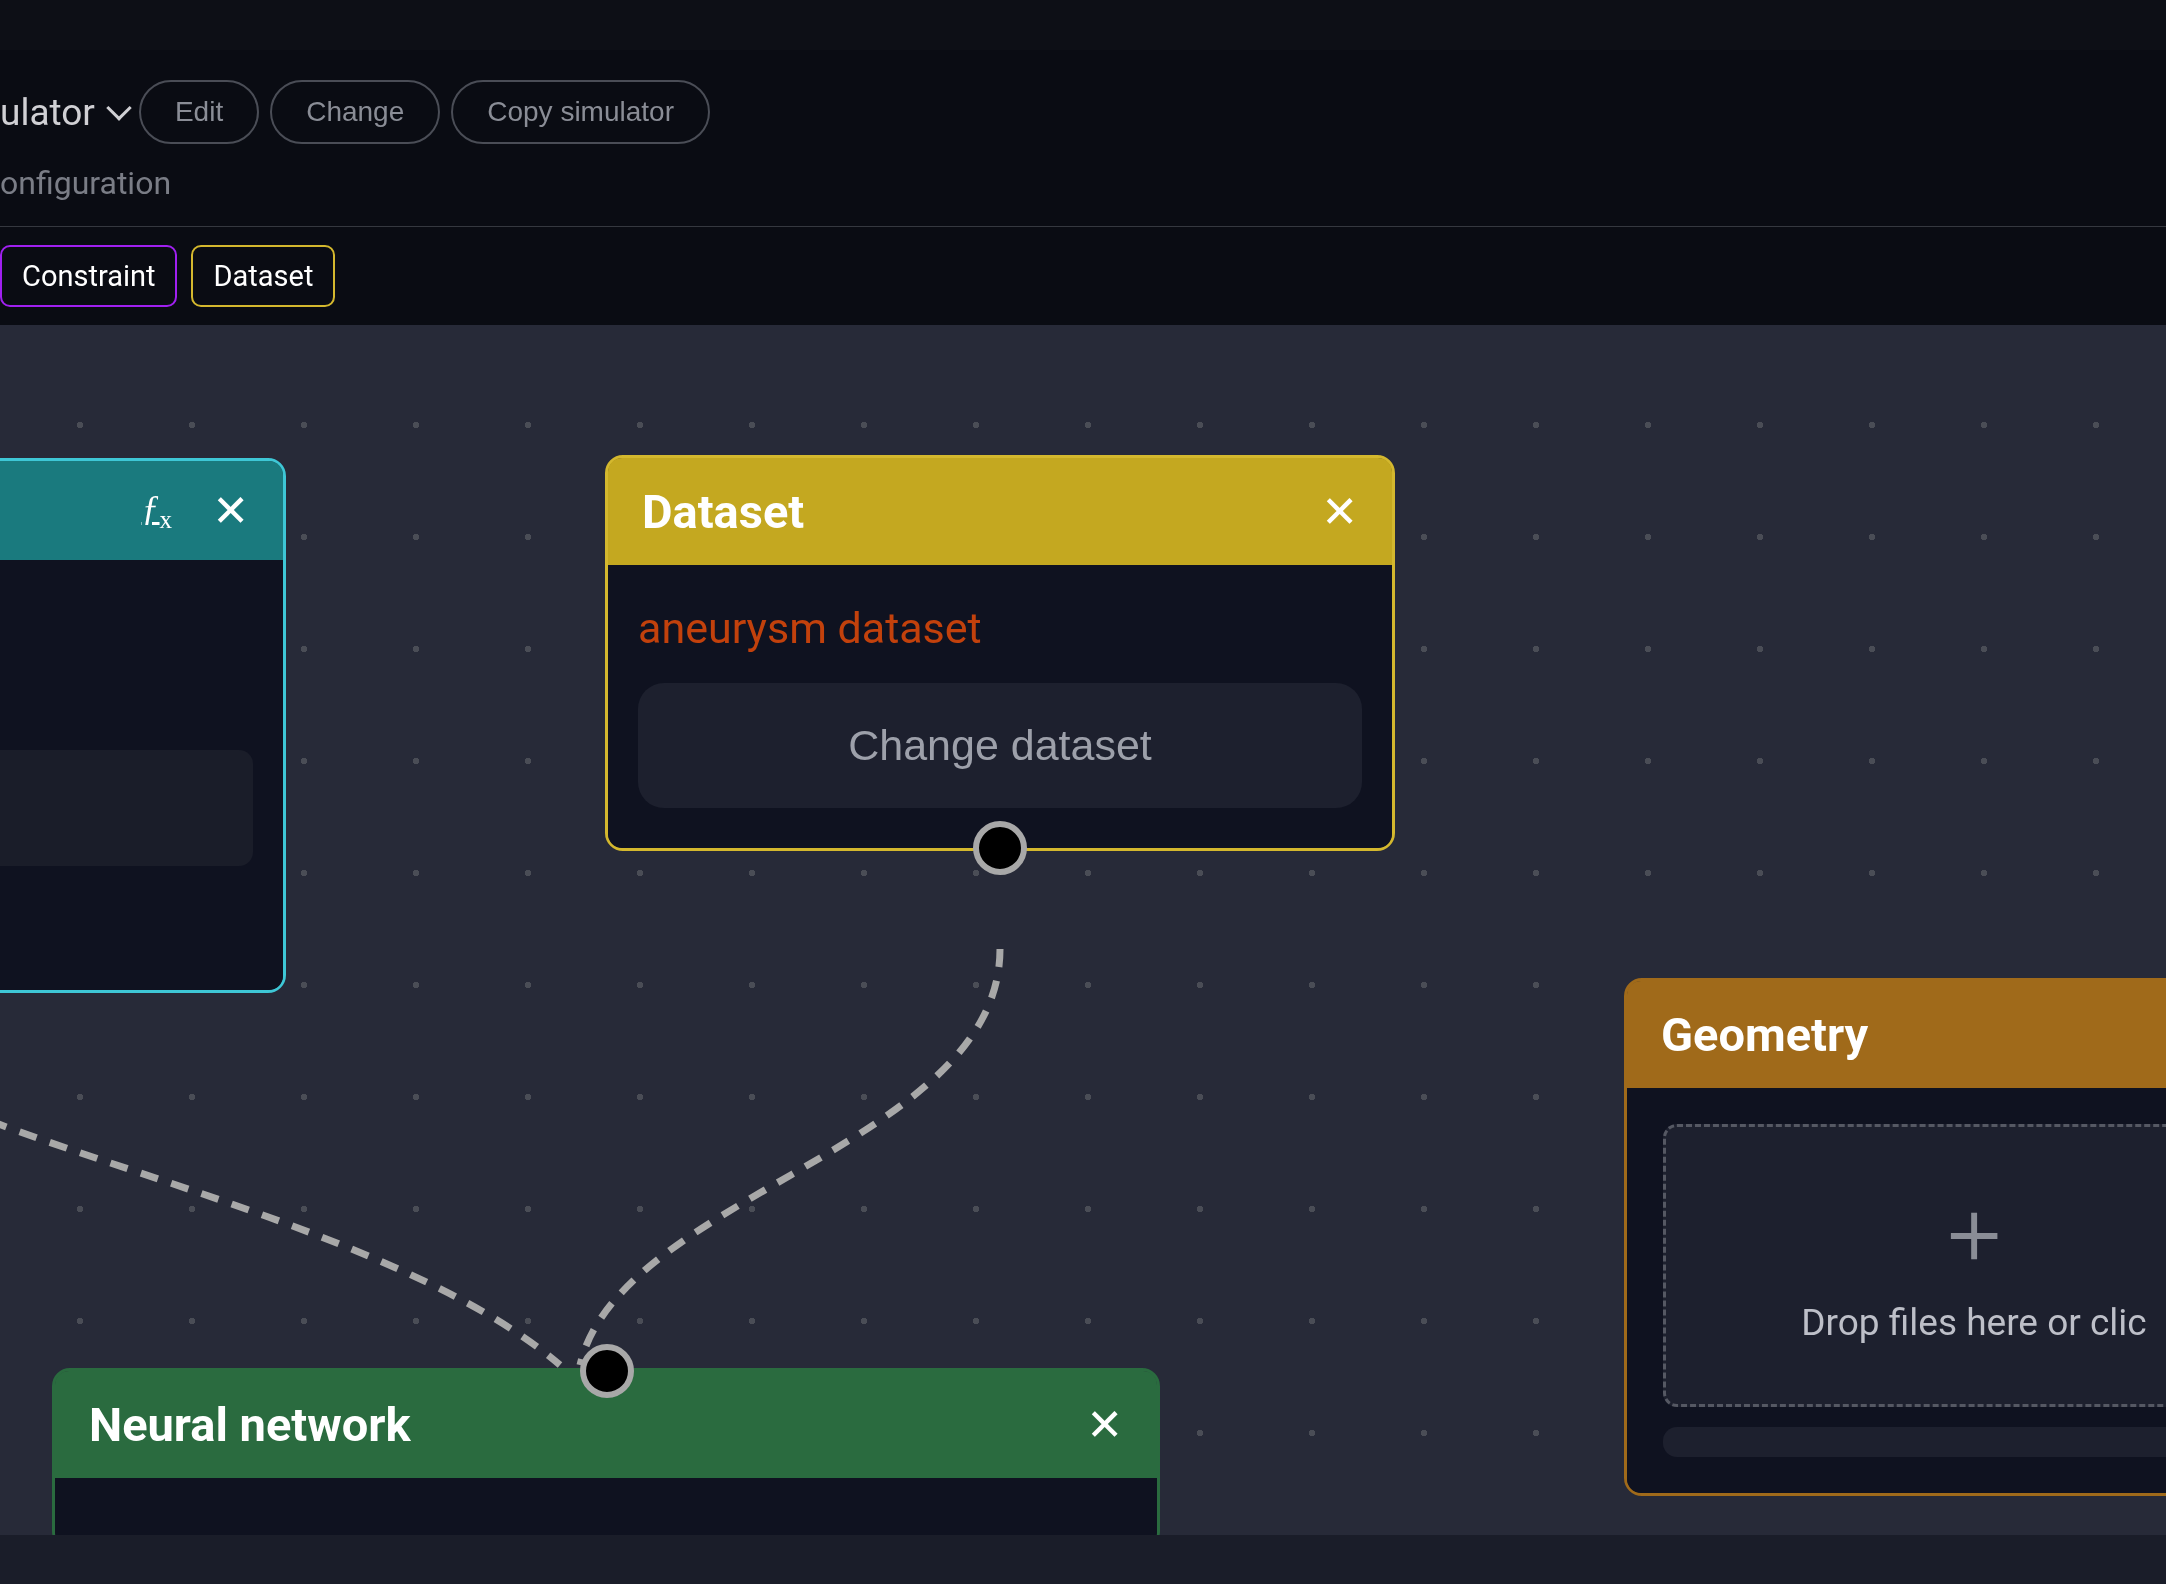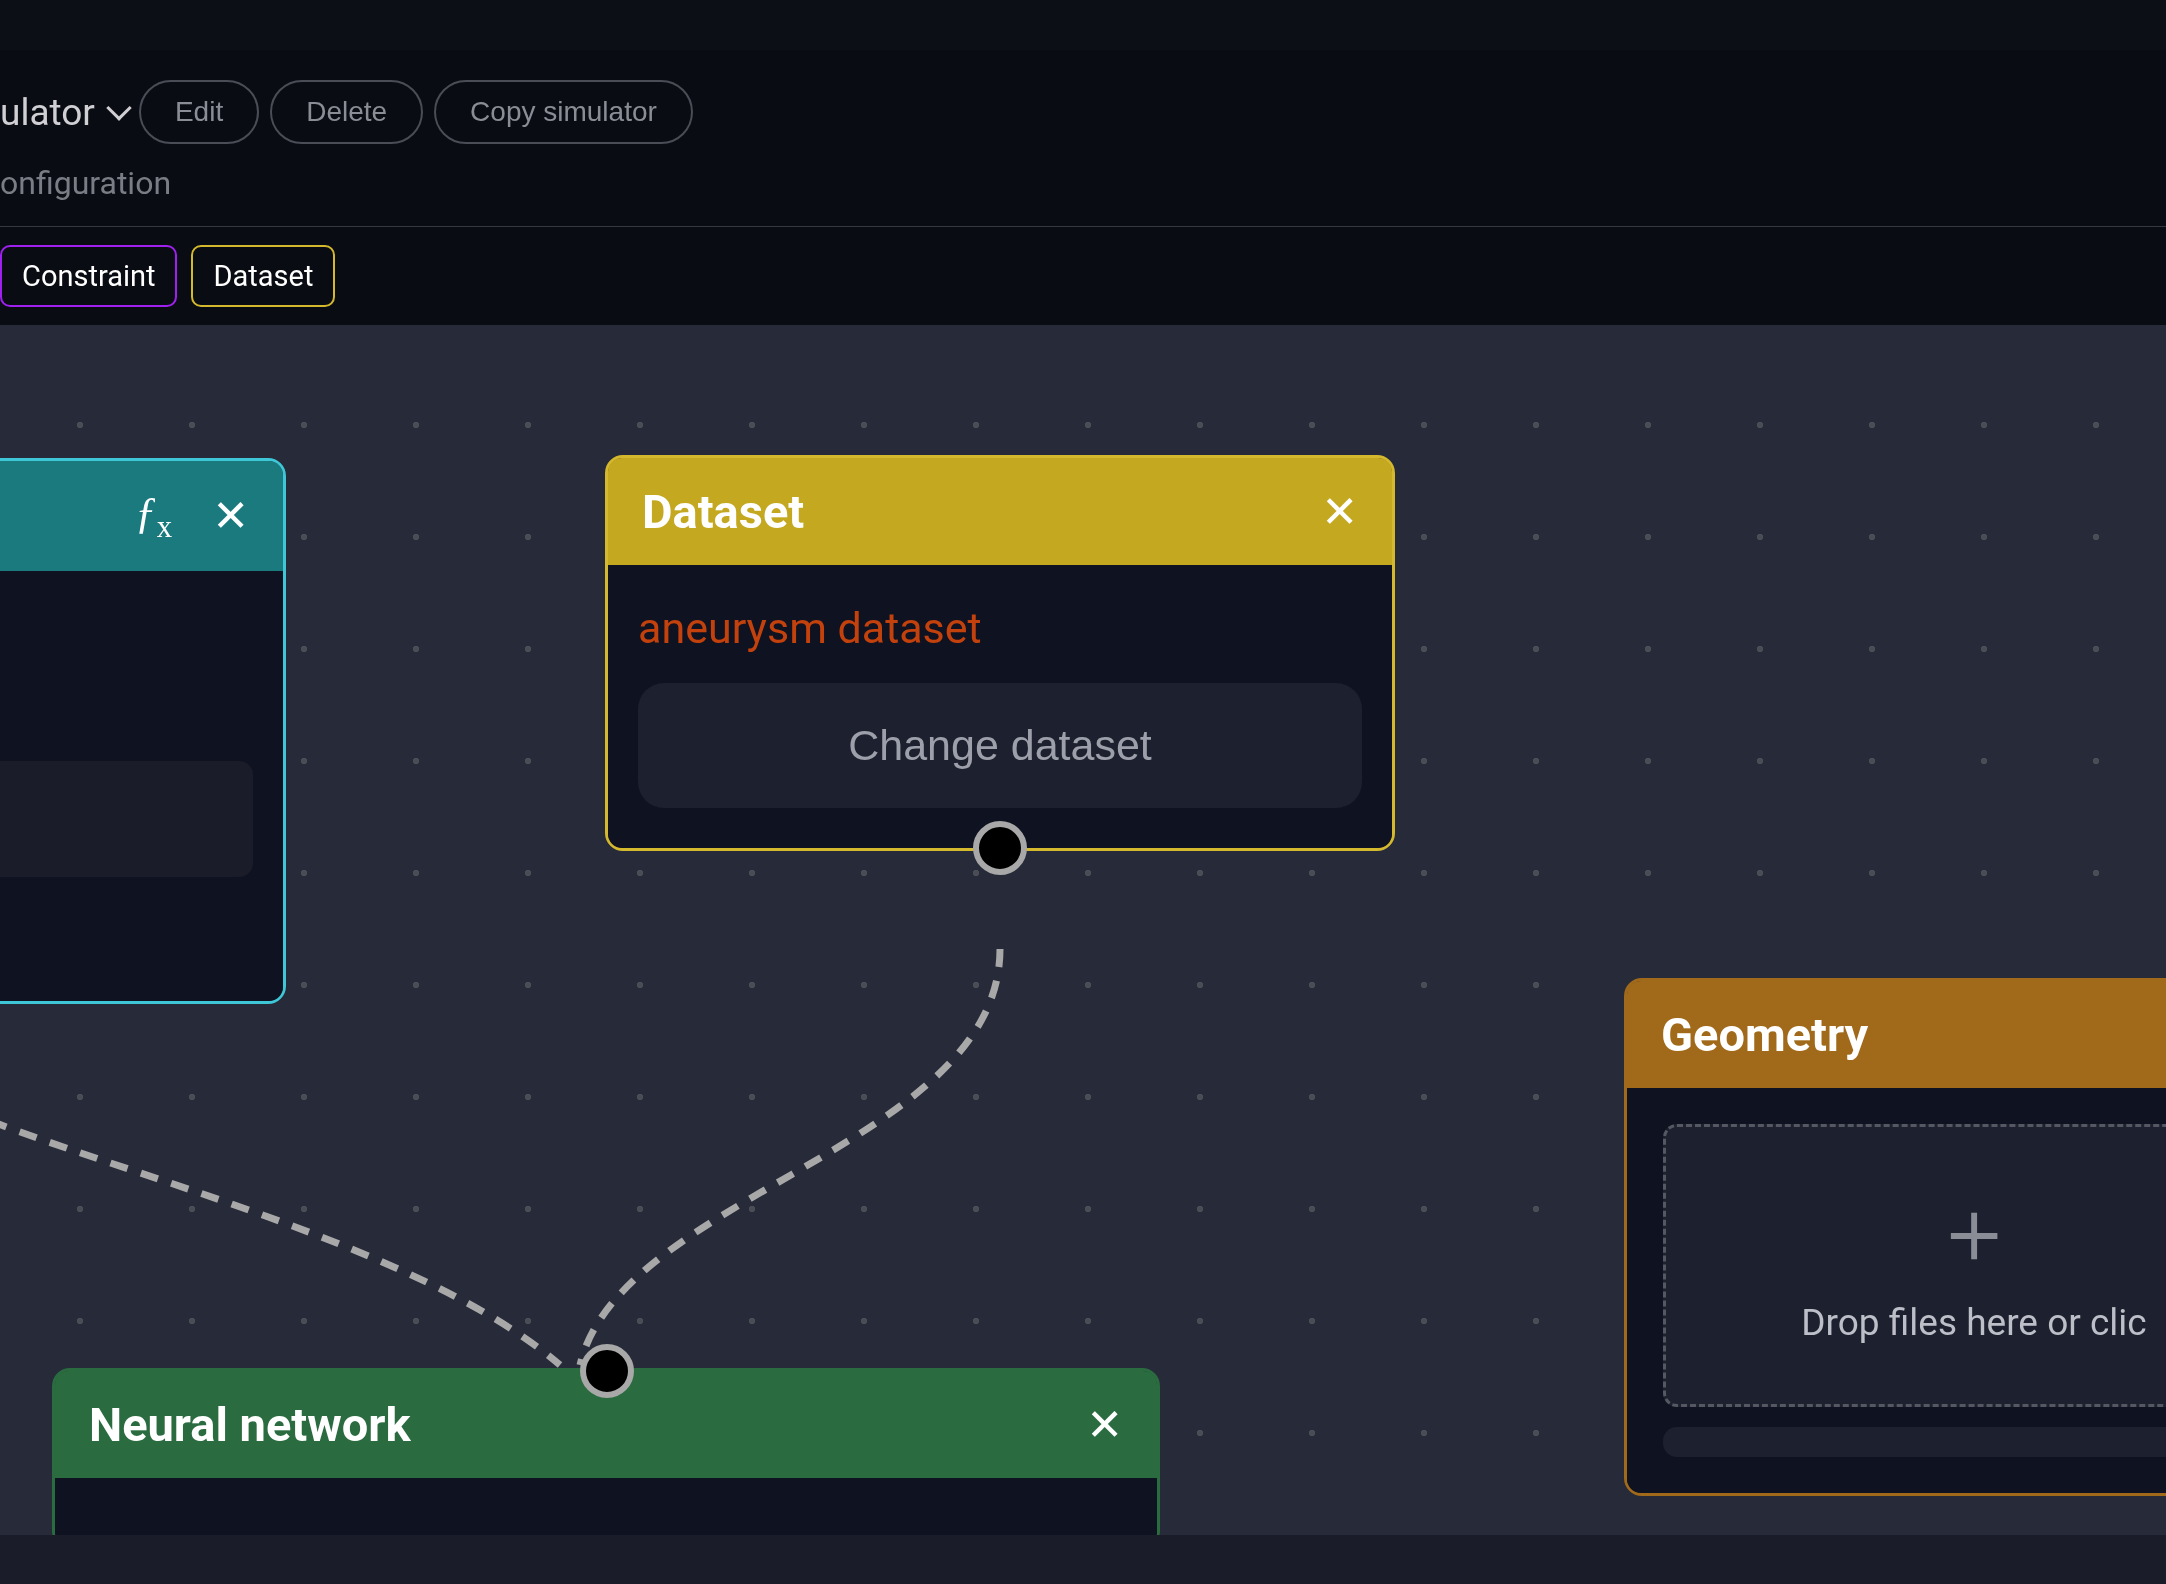--- a/index.html
+++ b/index.html
@@ -169,22 +169,23 @@
   border-color: #3ec7d6;
 }
 .node-equation .node-header {
   background: #1a7a7e;
   justify-content: flex-end;
   gap: 40px;
 }
 .fx-icon {
   font-family: Georgia, serif;
   font-style: italic;
-  font-size: 44px;
+  font-size: 36px;
   color: #fff;
+  text-decoration: underline;
 }
 .fx-icon sub { font-size: 0.7em; font-style: normal; }
 
 .node-equation .node-body {
   min-height: 430px;
 }
 
 .eq-text {
   font-size: 42px;
   color: #c0c3cc;
@@ -310,21 +311,21 @@
 
 <div class="top-bar"></div>
 
 <div class="header">
   <div class="header-row1">
     <div class="simulator-dropdown">
       <span>ulator</span>
       <span class="chevron-down"></span>
     </div>
     <button class="pill-button">Edit</button>
-    <button class="pill-button">Delete</button>
+    <button class="pill-button">Change</button>
     <button class="pill-button">Copy simulator</button>
   </div>
   <div class="header-row2">onfiguration</div>
   <div class="divider"></div>
   <div class="tag-row">
     <div class="tag tag-constraint">Constraint</div>
     <div class="tag tag-dataset">Dataset</div>
   </div>
 </div>
 

